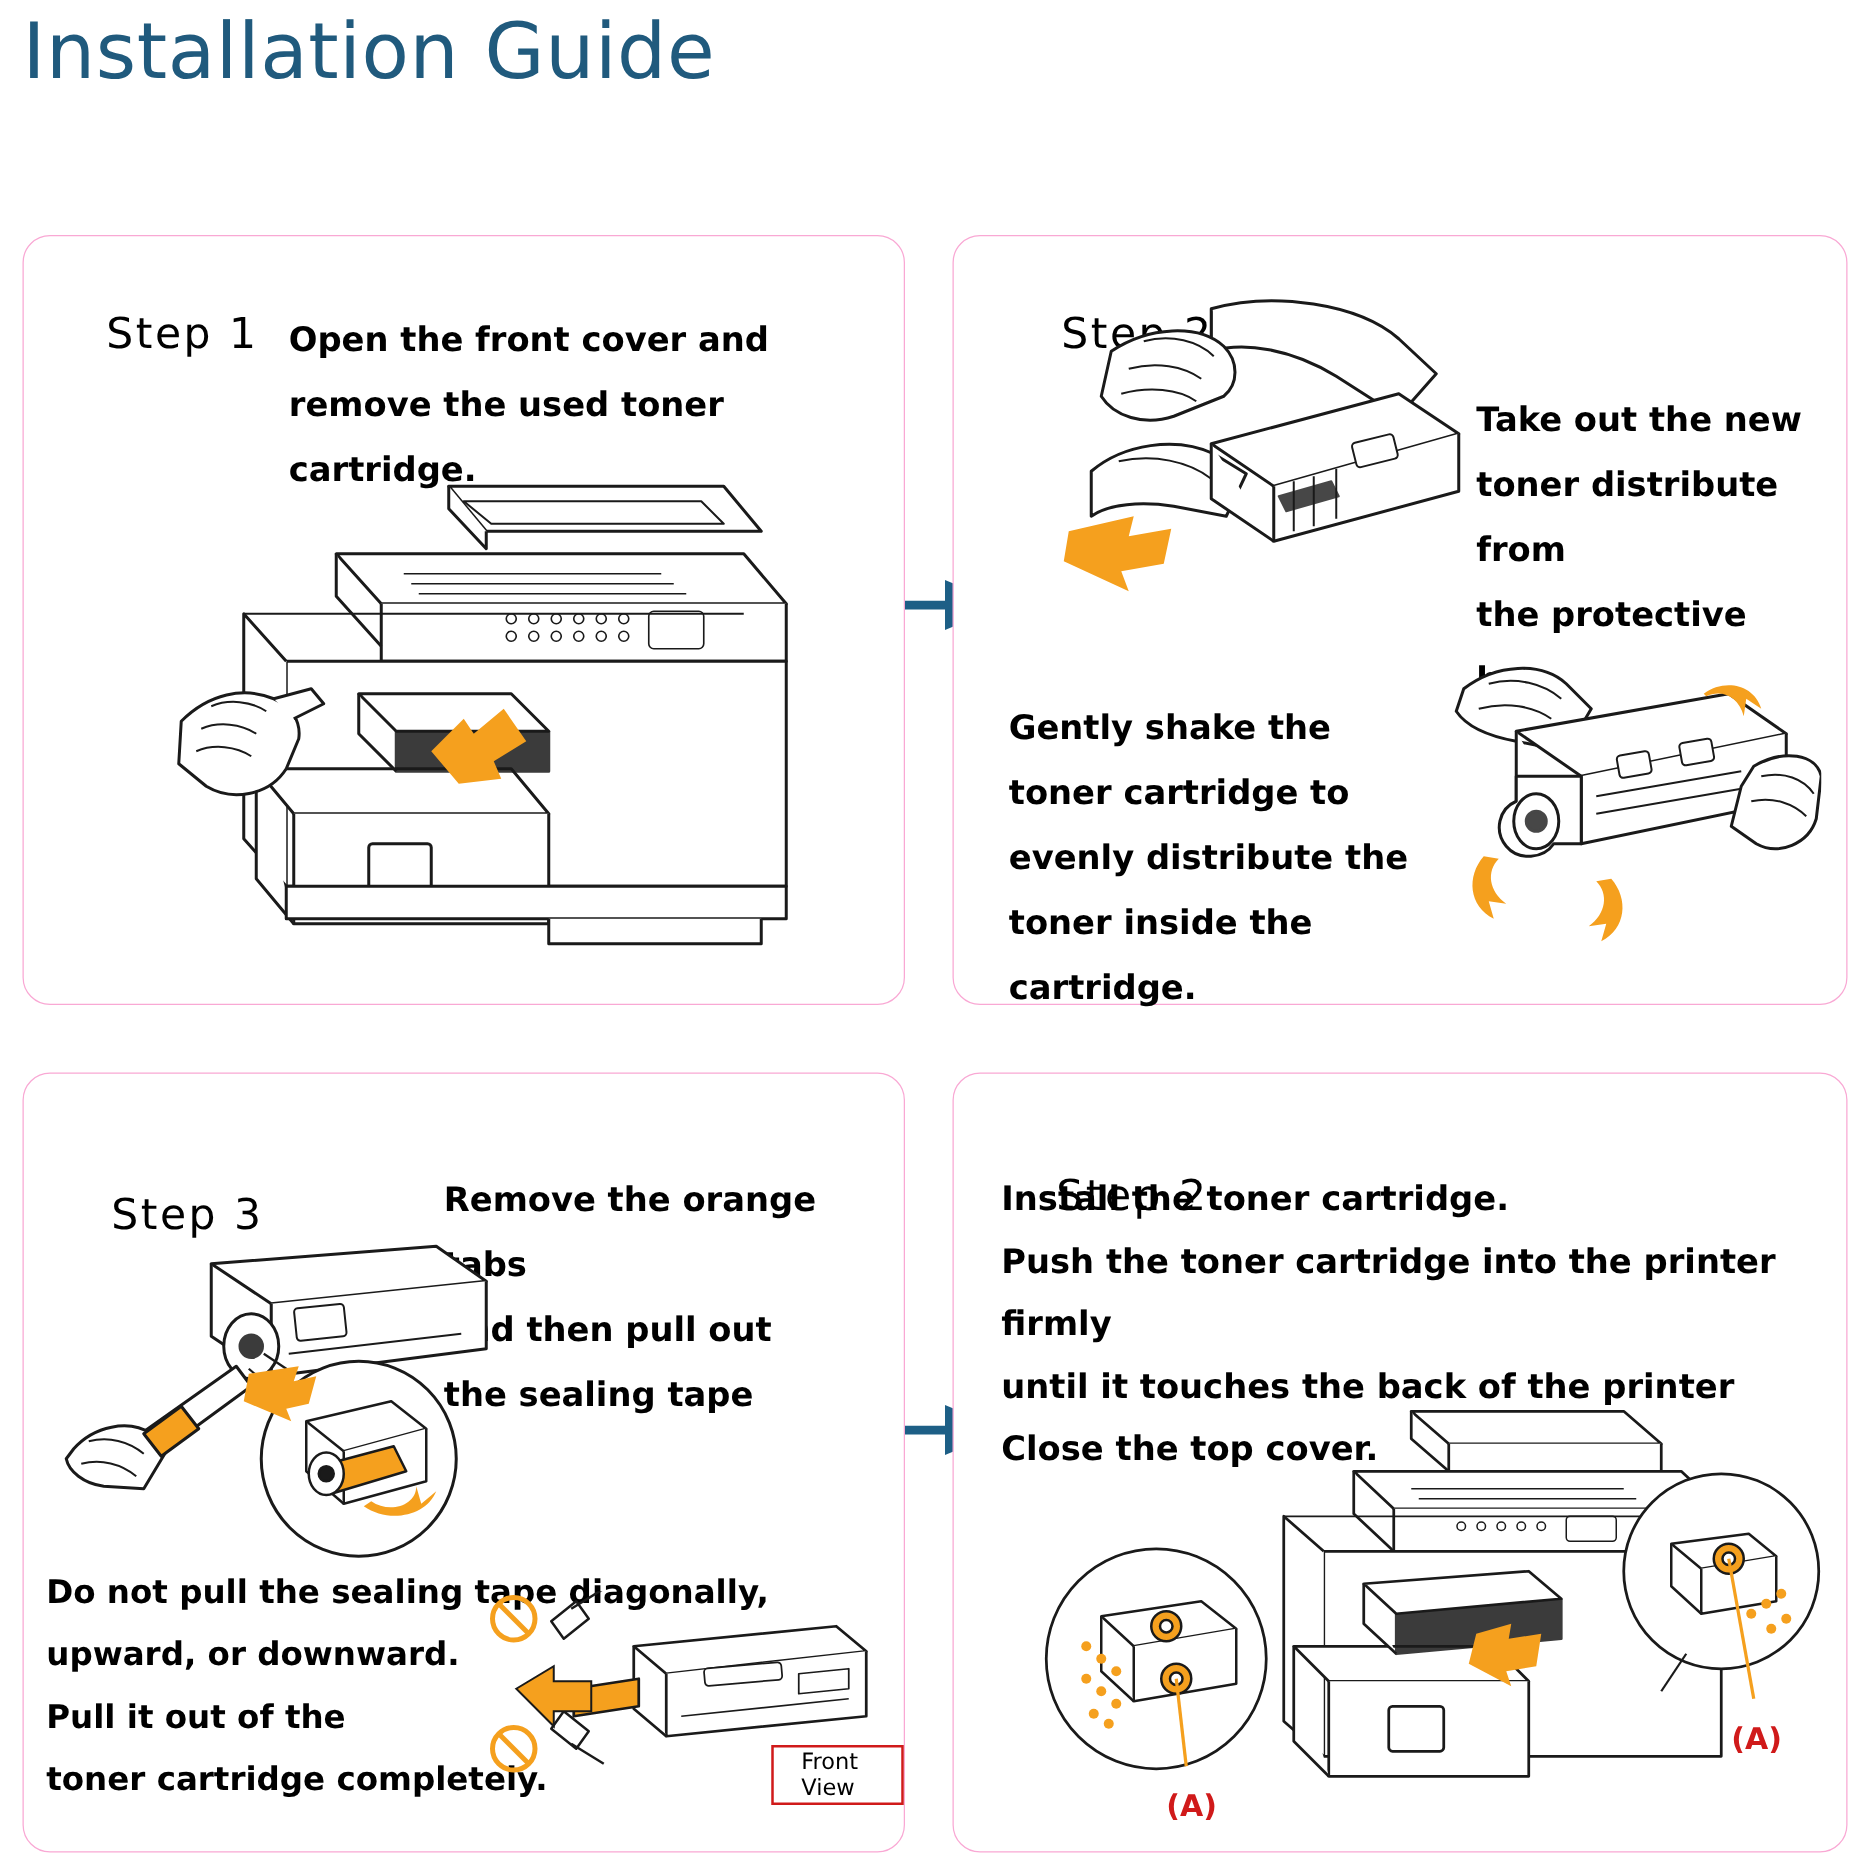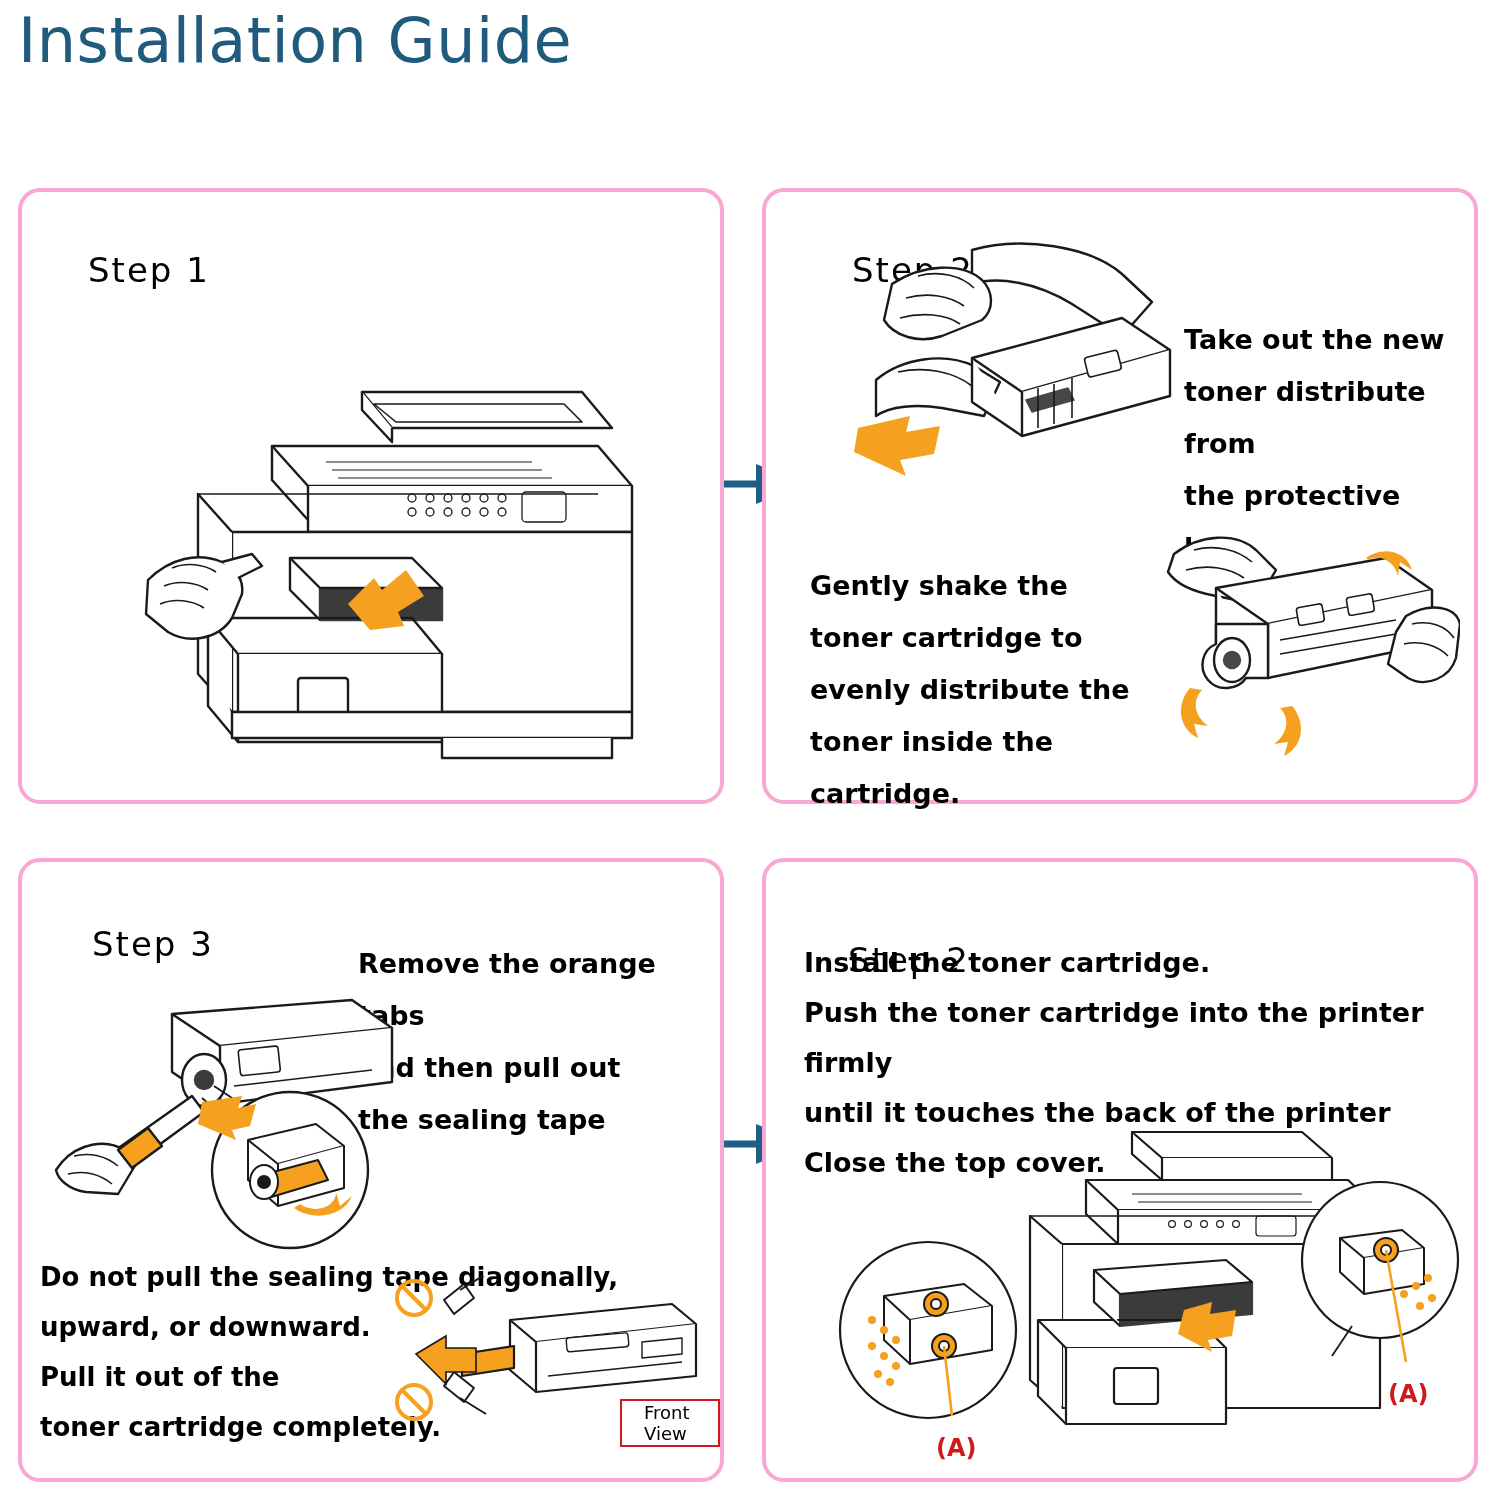--- a/index.html
+++ b/index.html
@@ -24,21 +24,21 @@
     left: 18px;
     top: 4px;
     font-size: 62px;
     color: #205a7d;
     font-family: "DejaVu Sans", sans-serif;
     font-weight: 400;
     letter-spacing: 0.5px;
   }
   .panel {
     position: absolute;
-    border: 4px solid #f9a8d4;
+    border: 1px solid #f9a8d4;
     border-radius: 22px;
     background: #ffffff;
     box-sizing: border-box;
   }
   #panel-1 { left: 18px;  top: 188px;  width: 706px; height: 616px; }
   #panel-2 { left: 762px; top: 188px;  width: 716px; height: 616px; }
   #panel-3 { left: 18px;  top: 858px;  width: 706px; height: 624px; }
   #panel-4 { left: 762px; top: 858px;  width: 716px; height: 624px; }
 
   .step-label {
@@ -96,20 +96,22 @@
     <polygon points="56,34 104,54 56,74" fill="#1d5f86"></polygon>
   </svg>
 
   <svg class="arrow-connector" style="left:700px; top:1090px; width:120px; height:110px;" viewBox="0 0 120 110">
     <path d="M4 6 L4 54 L62 54" fill="none" stroke="#1d5f86" stroke-width="7"></path>
     <polygon points="56,34 104,54 56,74" fill="#1d5f86"></polygon>
   </svg>
 
   <div class="panel" id="panel-1">
     <div class="step-label" style="left:66px; top:58px;">Step 1</div>
+    <div class="body-text" style="left:212px; top:58px; width:470px; text-indent:0;">Open the front cover and
+remove the used toner cartridge.</div>
 
     <svg class="art" style="left:90px; top:190px; width:560px; height:400px;" viewBox="0 0 560 400">
       <g fill="none" stroke="#1a1a1a" stroke-width="2.4" stroke-linejoin="round">
 
         <path d="M250 10 L470 10 L500 46 L280 46 Z" fill="#fff"></path>
         <path d="M262 22 L452 22 L470 40 L284 40 Z" fill="#fff" stroke-width="1.6"></path>
         <path d="M250 10 L250 28 L280 60 L280 46" fill="#fff"></path>
 
         <path d="M160 64 L486 64 L520 104 L196 104 Z" fill="#fff"></path>
         <path d="M196 104 L196 150 L520 150 L520 104" fill="#fff"></path>
@@ -229,21 +231,21 @@
 
       <g fill="#f5a01e">
         <path d="M30 160 C16 176 18 200 38 210 L34 196 L48 198 C34 188 32 172 42 162 Z"></path>
         <path d="M132 178 C146 194 144 218 124 228 L128 214 L114 216 C128 206 130 190 120 180 Z"></path>
         <path d="M206 30 C222 18 246 22 252 42 L240 34 L238 48 C234 32 220 26 208 32 Z"></path>
       </g>
     </svg>
   </div>
 
   <div class="panel" id="panel-3">
-    <div class="step-label" style="left:70px; top:62px;">Step 3</div>
+    <div class="step-label" style="left:70px; top:93px;">Step 3</div>
     <div class="body-text" style="left:336px; top:76px; width:350px; text-align:left;">Remove the orange tabs
 and then pull out
 the sealing tape</div>
 
     <div class="body-text small" style="left:18px; top:390px; width:600px;">Do not pull the sealing tape diagonally,
 upward, or downward.
 Pull it out of the
 toner cartridge completely.</div>
 
     <svg class="art" style="left:30px; top:132px; width:360px; height:270px;" viewBox="0 0 360 270">

